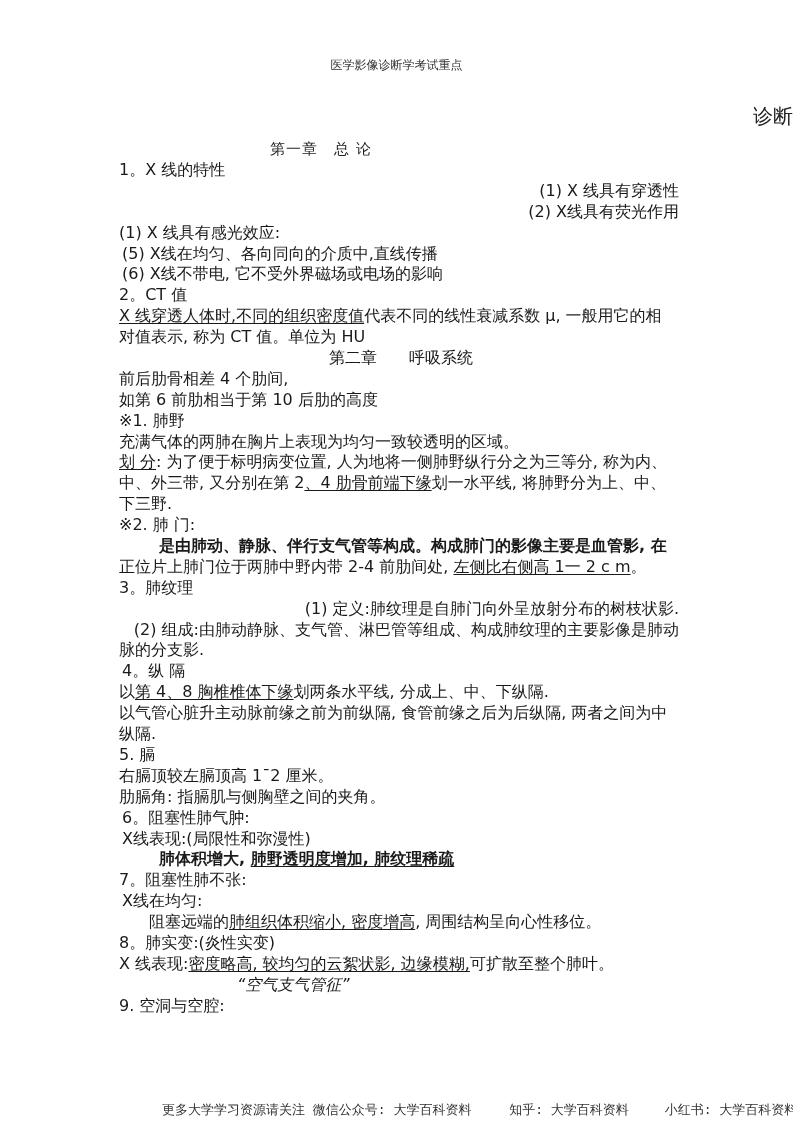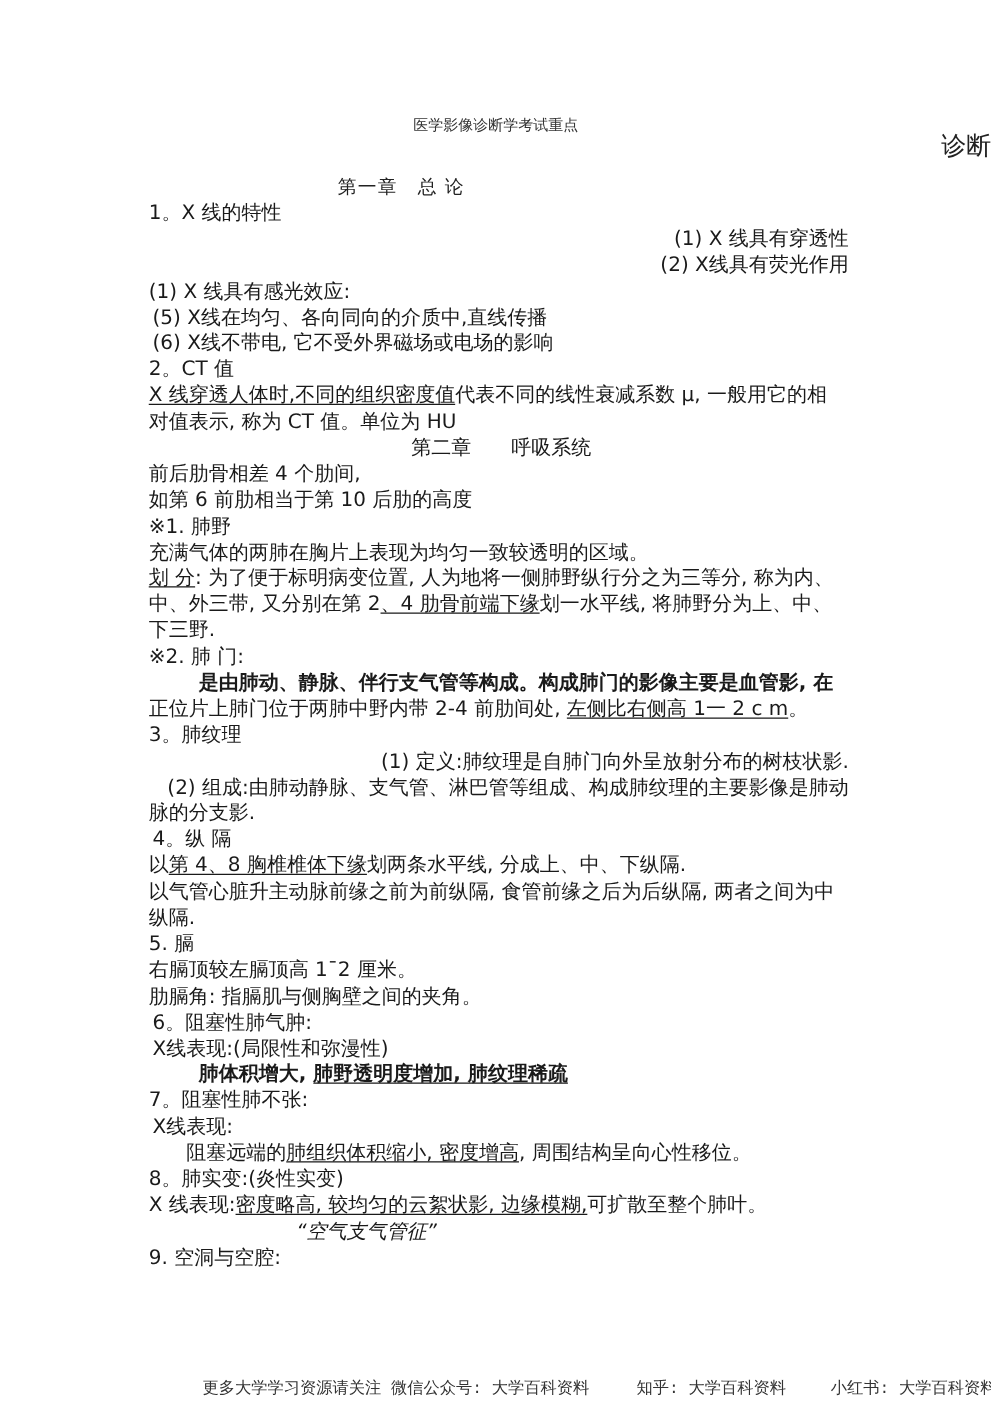--- a/index.html
+++ b/index.html
@@ -4,21 +4,21 @@
 <style>
   html, body { margin: 0; padding: 0; background: #ffffff; }
   body {
     width: 793px; height: 1122px; position: relative; overflow: hidden;
     font-family: "DejaVu Sans", "Liberation Sans", sans-serif;
     color: #1a1a1a;
   }
   .header {
     position: absolute; top: 57px; left: 0; width: 793px; text-align: center;
     font-family: "DejaVu Serif", "Liberation Serif", serif;
-    font-size: 12px; color: #333; margin-top: 35px;
+    font-size: 12px; color: #333;
   }
   .title {
     position: absolute; top: 103px; left: 0; width: 793px; text-align: right;
     font-size: 20px; color: #222;
   }
   .chapter1 {
     position: absolute; top: 140px; left: 0; width: 642px; text-align: center;
     font-size: 15px; color: #222; letter-spacing: 1px;
   }
   .content {
@@ -88,21 +88,21 @@
 
   <div class="line">5. 膈</div>
   <div class="line">右膈顶较左膈顶高 1¯2 厘米。</div>
   <div class="line">肋膈角: 指膈肌与侧胸壁之间的夹角。</div>
 
   <div class="line i2">6。阻塞性肺气肿:</div>
   <div class="line i2">X线表现:(局限性和弥漫性)</div>
   <div class="line indent-deep"><span>肺体积增大, </span><span class="u">肺野透明度增加, 肺纹理稀疏</span></div>
 
   <div class="line">7。阻塞性肺不张:</div>
-  <div class="line i2">X线表现:</div>
+  <div class="line i2">X线在均匀:</div>
   <div class="line indent-mid"><span>阻塞远端的</span><span class="u">肺组织体积缩小, 密度增高</span><span>, 周围结构呈向心性移位。</span></div>
 
   <div class="line">8。肺实变:(炎性实变)</div>
   <div class="line"><span>X 线表现:</span><span class="u">密度略高, 较均匀的云絮状影, 边缘模糊,</span><span>可扩散至整个肺叶。</span></div>
   <div class="line quote-indent">“空气支气管征”</div>
 
   <div class="line">9. 空洞与空腔:</div>
 </div>
 
 <div class="footer">

